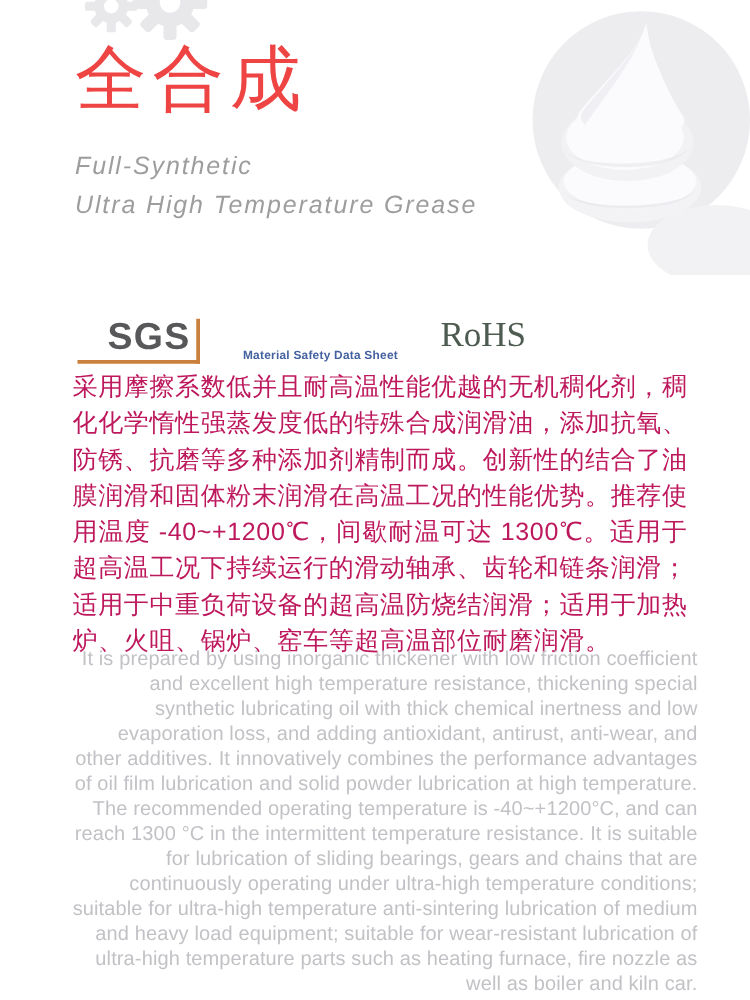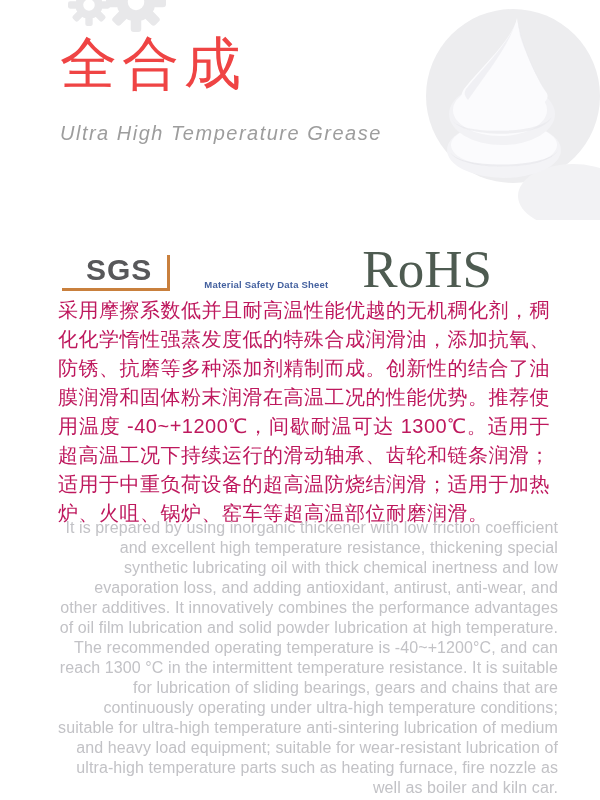--- a/index.html
+++ b/index.html
@@ -30,29 +30,29 @@
     margin-top:22px; font-style:italic; color:#9d9d9d;
     font-size:20px; line-height:31px; letter-spacing:1.5px;
   }
 
   .certs {
     position:absolute; left:62px; top:241px;
     display:flex; align-items:flex-end; gap:34px; height:50px;
   }
   .cert-sgs {
     border-bottom:3px solid #c9803d; border-right:3px solid #c9803d;
-    padding:0 15px 3px 24px;
+    padding:0 5px 3px 24px;
   }
   .sgs-text { font-weight:bold; font-size:30px; line-height:30px; color:#58585a; letter-spacing:1px; }
   .cert-msds { text-align:center; padding-bottom:1px; }
   .msds-text { font-weight:bold; font-size:33px; line-height:29px; color:#2b4b9d; }
   .msds-sub { font-size:9.5px; color:#44619f; margin-top:3px; letter-spacing:0.2px; white-space:nowrap;font-weight:bold; }
   .cert-rohs {
     font-family:"Liberation Serif", serif;
-    font-size:53px; line-height:40px; color:#4e5b51; padding-bottom:2px;
+    font-size:28px; line-height:40px; color:#4e5b51; padding-bottom:2px;
   }
 
   .desc-zh {
     position:absolute; left:58px; top:296px; width:492px;
     font-size:20px; line-height:29px; color:#be185d;
     text-align:justify; letter-spacing:0.5px;
   }
   .desc-en {
     position:absolute; left:58px; top:518px; width:500px;
     font-size:16px; line-height:20px; color:#c2c2c6;
@@ -107,20 +107,21 @@
   <path d="M52,120 C62,138 144,140 152,116 C146,134 62,136 52,120 Z" fill="#e5e5ea" opacity="0.55"></path>
 
   <path d="M117,18 C120,40 132,70 146,92 C150,97 146,103 138,106 C118,114 86,114 68,104 C61,100 60,95 64,89 C86,62 112,40 117,18 Z" fill="#fbfbfd"></path>
   <path d="M117,18 C110,44 92,66 68,100 C64,95 64,93 66,89 C88,62 112,40 117,18 Z" fill="#ededf1" opacity="0.8"></path>
   <path d="M117,18 C122,44 134,72 146,92 C140,84 128,60 120,36 Z" fill="#e9e9ee" opacity="0.6"></path>
 </svg>
 
 <div class="title-block">
   <div class="title-cn-1">全合成</div>
   <div class="subtitle">
+    <div>Full-Synthetic</div>
     <div>Ultra High Temperature Grease</div>
   </div>
 </div>
 
 <div class="certs">
   <div class="cert-sgs">
     <span class="sgs-text">SGS</span>
   </div>
   <div class="cert-msds">
     <div class="msds-sub">Material Safety Data Sheet</div>

